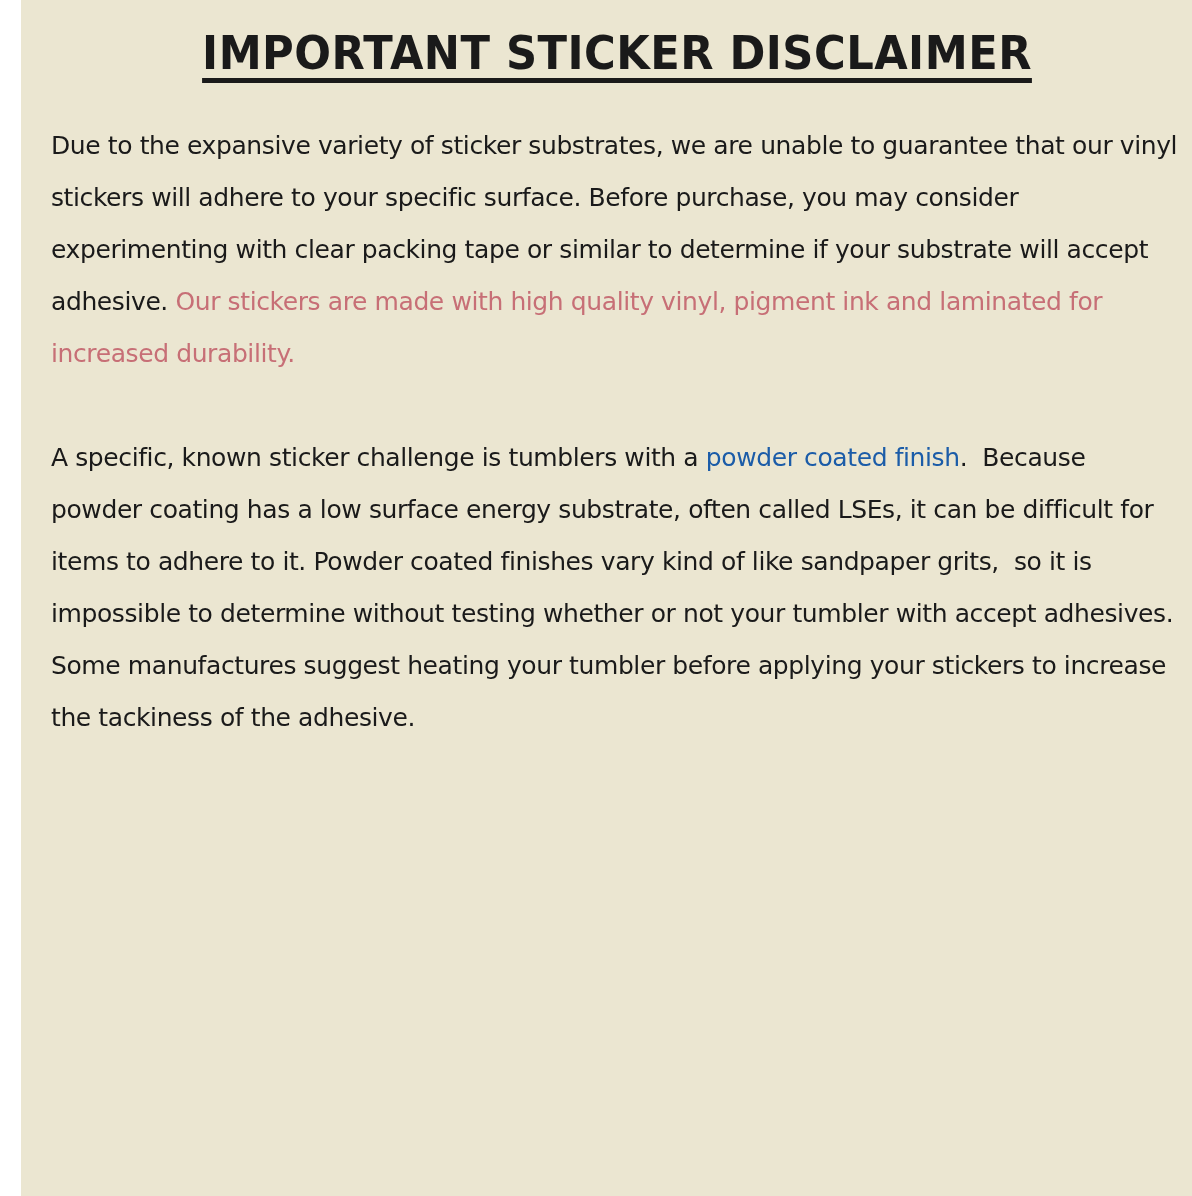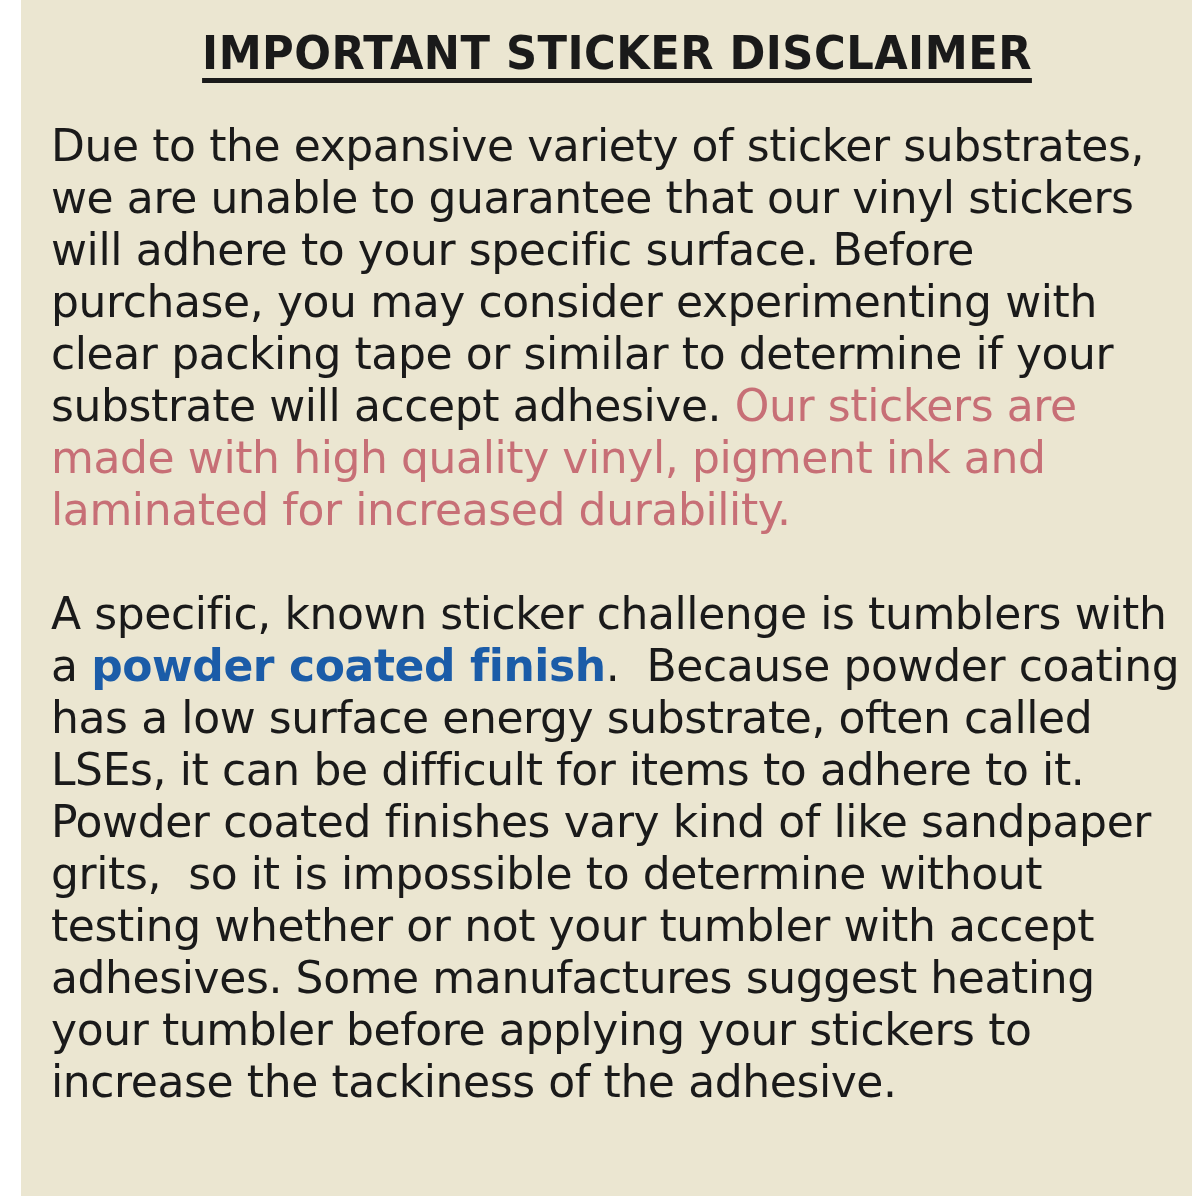--- a/index.html
+++ b/index.html
@@ -28,28 +28,28 @@
     text-decoration: underline;
     text-decoration-thickness: 5px;
     text-underline-offset: 9px;
     font-family: "DejaVu Sans", "Liberation Sans", sans-serif;
     transform: scaleX(0.92);
     transform-origin: center top;
     white-space: nowrap;
   }
   .content p {
     margin: 0 0 52px 0;
-    font-size: 44px;
+    font-size: 25px;
     line-height: 52px;
     letter-spacing: -0.4px;
     white-space: pre-wrap;
   }
   .run-normal   { color: var(--ink, #1a1a1a); }
   .run-red      { color: var(--red, #c76f76); }
-  .run-blue-bold{ color: var(--blue, #1b5ca8); font-weight: bold; }
+  .run-blue-bold{ color: var(--blue, #1b5ca8); font-weight: normal; }
 </style>
 </head>
 <body>
 
 <div class="page" style="--bg: #ebe6d1; --ink: #1a1a1a; --red: #c76f76; --blue: #1b5ca8;">
   <h1 class="title">IMPORTANT STICKER DISCLAIMER</h1>
   <div class="content">
       <p><span class="run-normal">Due to the expansive variety of sticker substrates, we are unable to guarantee that our vinyl stickers will adhere to your specific surface. Before purchase, you may consider experimenting with clear packing tape or similar to determine if your substrate will accept adhesive. </span><span class="run-red">Our stickers are made with high quality vinyl, pigment ink and laminated for increased durability.</span></p>
       <p><span class="run-normal">A specific, known sticker challenge is tumblers with a </span><span class="run-blue-bold">powder coated finish</span><span class="run-normal">.  Because powder coating has a low surface energy substrate, often called LSEs, it can be difficult for items to adhere to it. Powder coated finishes vary kind of like sandpaper grits,  so it is impossible to determine without testing whether or not your tumbler with accept adhesives. Some manufactures suggest heating your tumbler before applying your stickers to increase the tackiness of the adhesive.</span></p>
     </div>

